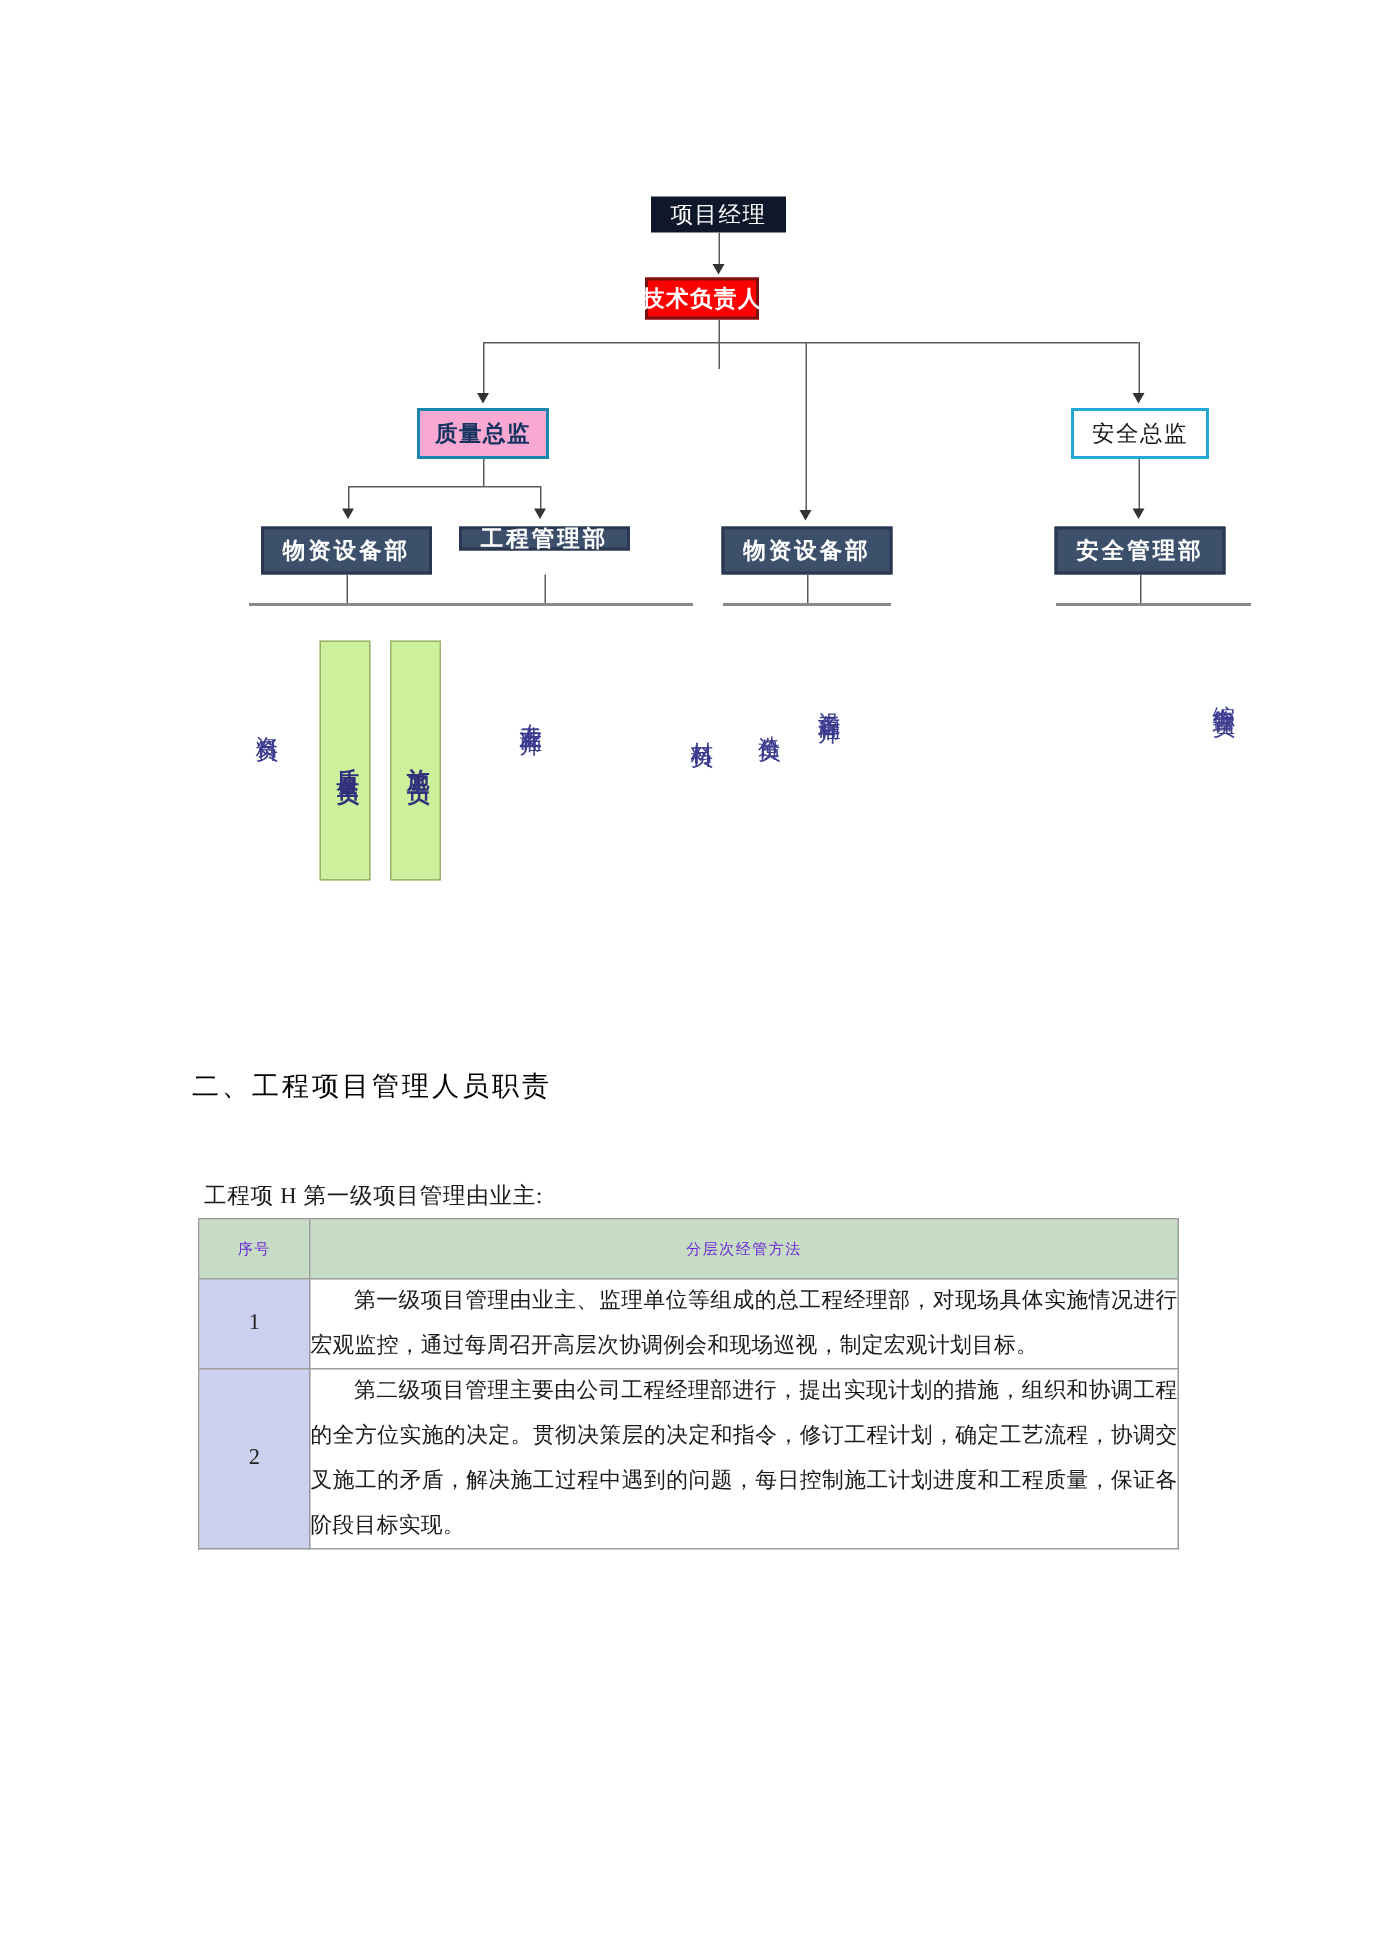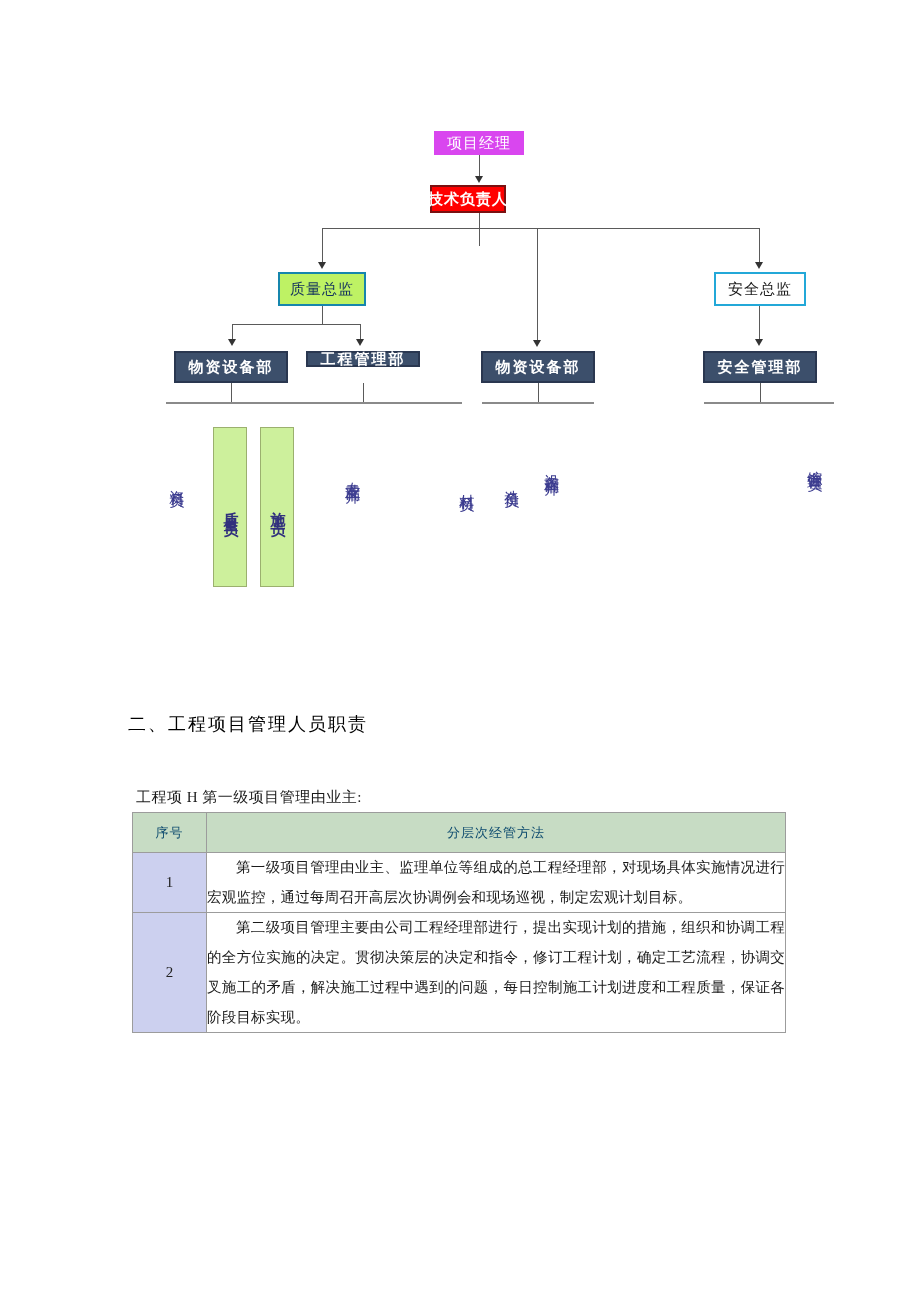--- a/index.html
+++ b/index.html
@@ -24,35 +24,35 @@
     position: absolute;
     display: flex;
     align-items: center;
     justify-content: center;
     font-size: 15px;
     letter-spacing: 1px;
     white-space: nowrap;
     font-family: "Liberation Serif", "DejaVu Serif", serif;
   }
   .node-red-plain {
-    background: #d946ef;
+    background: #0f172a;
     color: #ffffff;
     border: none;
   }
   .node-red-bordered {
     background: #ff0000;
     color: #ffffff;
     border: 2px solid #7b1010;
     font-weight: bold;
   }
   .node-cyan-fill {
-    background: #bef264;
+    background: #f9a8d4;
     color: #14335e;
     border: 2px solid #1686ad;
-    font-weight: normal;
+    font-weight: bold;
   }
   .node-cyan-outline {
     background: #ffffff;
     color: #1a1a1a;
     border: 2px solid #23a8d8;
     justify-content: center;
   }
   .node-navy {
     background: #3c4f6b;
     color: #ffffff;
@@ -133,24 +133,24 @@
     table-layout: fixed;
   }
   #method-table td, #method-table th {
     border: 1px solid #9c9c9c;
     padding: 0;
     vertical-align: middle;
   }
   #method-table thead th {
     background: #c7dcc4;
     font-weight: normal;
-    font-size: 13px;
+    font-size: 10px;
     height: 40px;
     letter-spacing: 1px;
-    color: #0c4a6e;
+    color: #6d28d9;
   }
   .col-num { width: 74px; }
   .cell-num {
     background: #ccd0ef;
     text-align: center;
     font-size: 15px;
     color: #222;
   }
   .cell-body {
     background: #ffffff;

